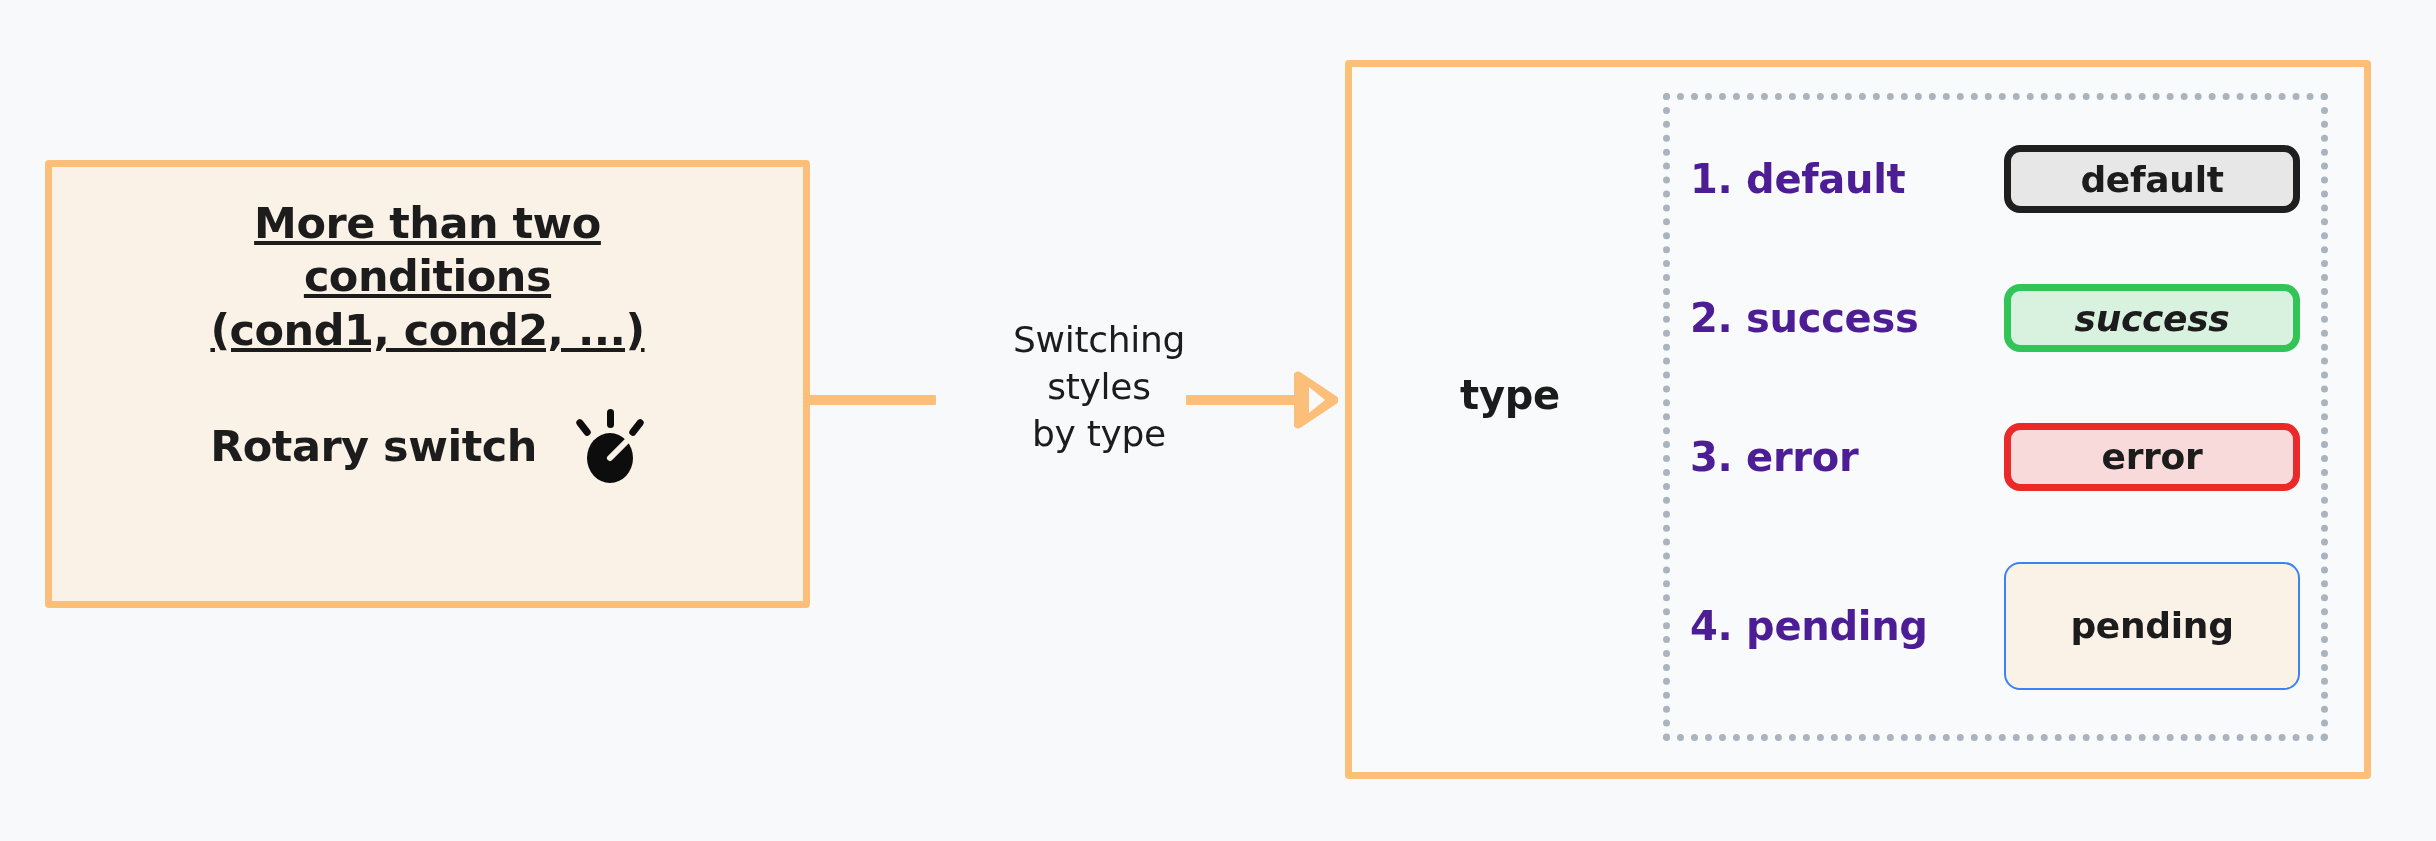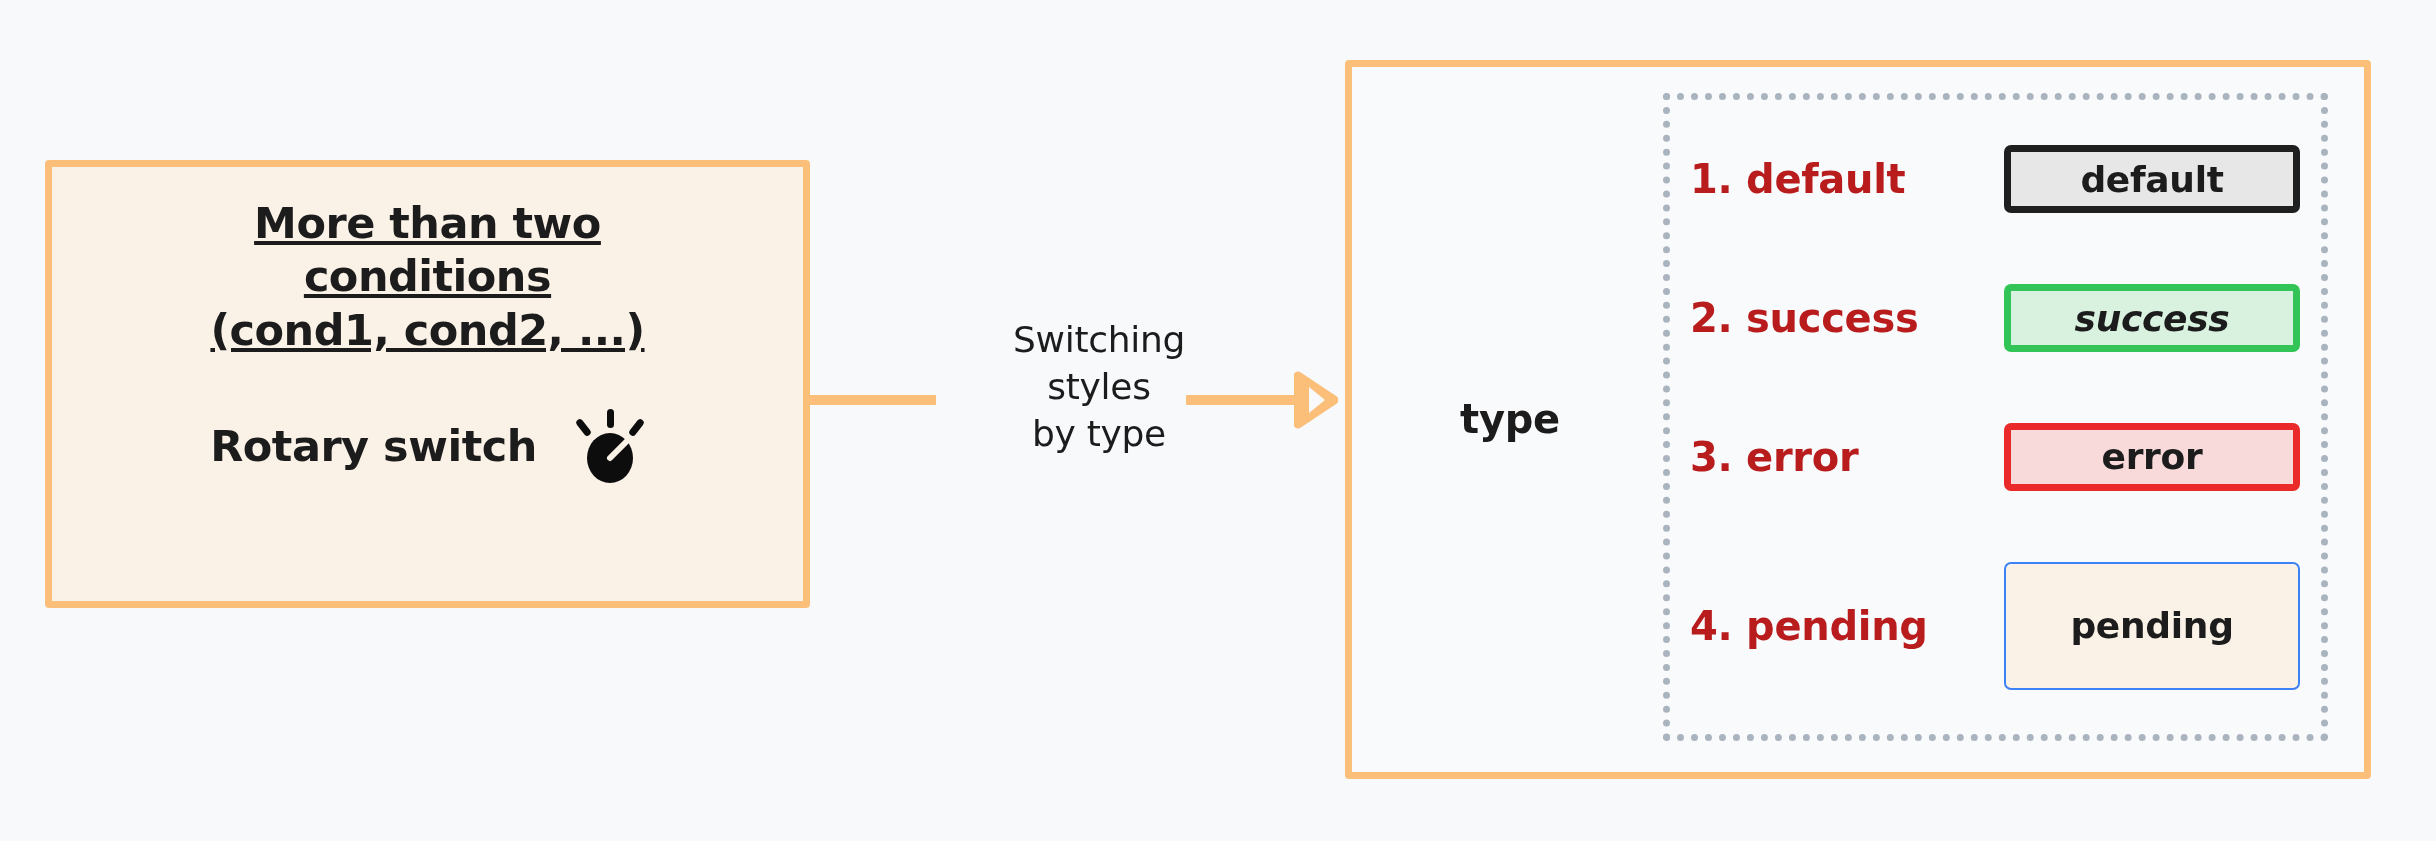--- a/index.html
+++ b/index.html
@@ -117,21 +117,20 @@
   .type-label {
     position: absolute;
     left: 1380px;
     top: 372px;
     width: 260px;
     text-align: center;
     font-size: 40px;
     font-weight: 700;
     color: #1c1c1c;
     letter-spacing: -0.3px;
-    margin-top: 24px;
   }
 
   .dotted-box {
     position: absolute;
     left: 1663px;
     top: 93px;
     width: 665px;
     height: 648px;
     box-sizing: border-box;
     border: 7px dotted #aab4bf;
@@ -150,37 +149,37 @@
   }
   .option-row {
     display: flex;
     align-items: center;
     justify-content: space-between;
     width: 100%;
   }
   .option-label {
     font-size: 40px;
     font-weight: 700;
-    color: #b91c1c;
+    color: #4c1d95;
     letter-spacing: -0.3px;
     white-space: nowrap;
   }
 
   .badge {
     box-sizing: border-box;
     width: 296px;
     height: 68px;
     display: flex;
     align-items: center;
     justify-content: center;
     font-size: 36px;
     font-weight: 700;
     color: #1c1c1c;
     letter-spacing: -0.3px;
-    border-radius: 7px;
+    border-radius: 16px;
   }
   .badge-default {
     background: #e7e7e7;
     border: 7px solid #1f1f1f;
   }
   .badge-success {
     background: #d9f2e0;
     border: 7px solid #33c457;
     font-style: italic;
   }

